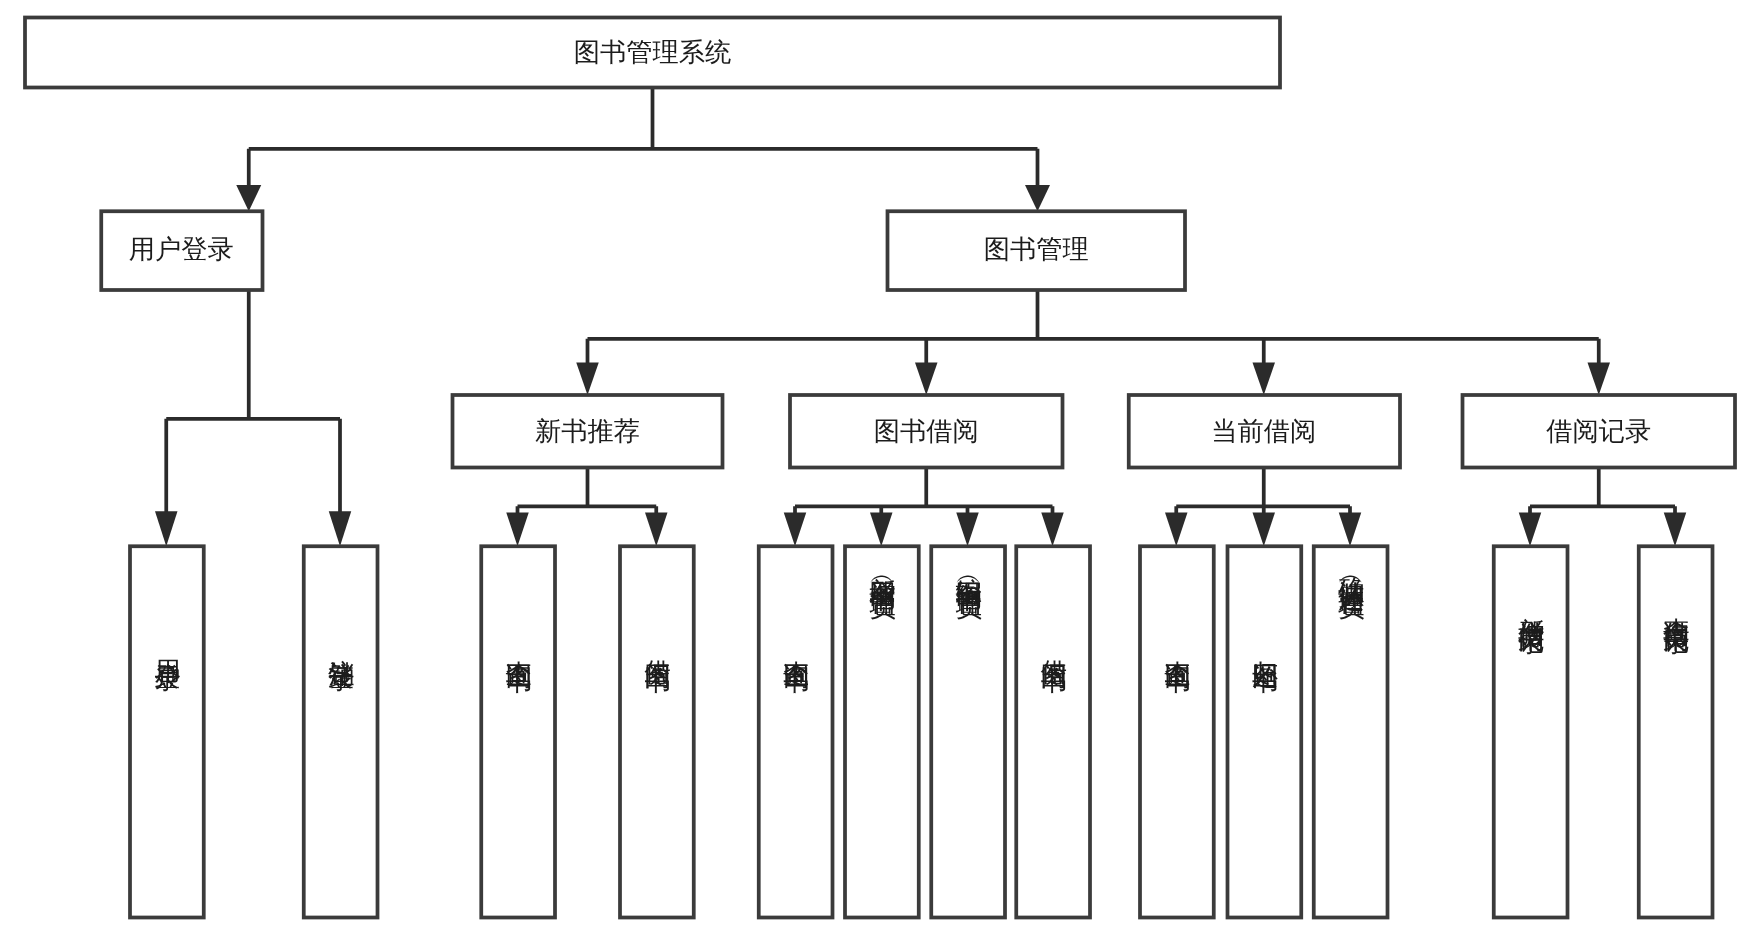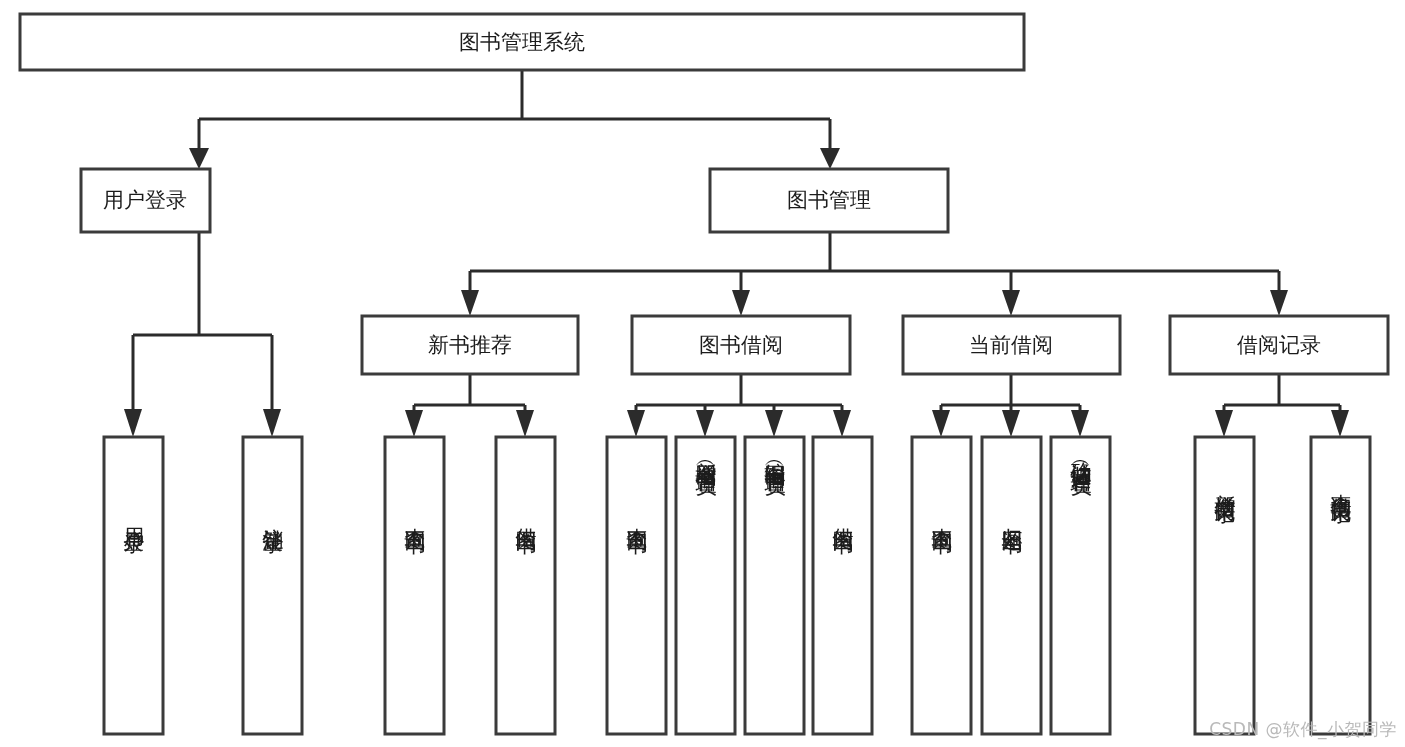--- a/index.html
+++ b/index.html
@@ -293,15 +293,14 @@
     <rect class="node-box" x="1311" y="437" width="59" height="297"></rect>
     <foreignObject x="1311" y="437" width="59" height="297">
       <div xmlns="http://www.w3.org/1999/xhtml" class="vlabel-wrap" style="padding-top:40px;">
         <span class="vlabel-text">查询借阅记录</span>
       </div>
     </foreignObject>
   </g>
 
 </svg>
 
-<div class="watermark">CSDN @软件_小贺同学</div>
 
 </div>
 
 </body></html>

